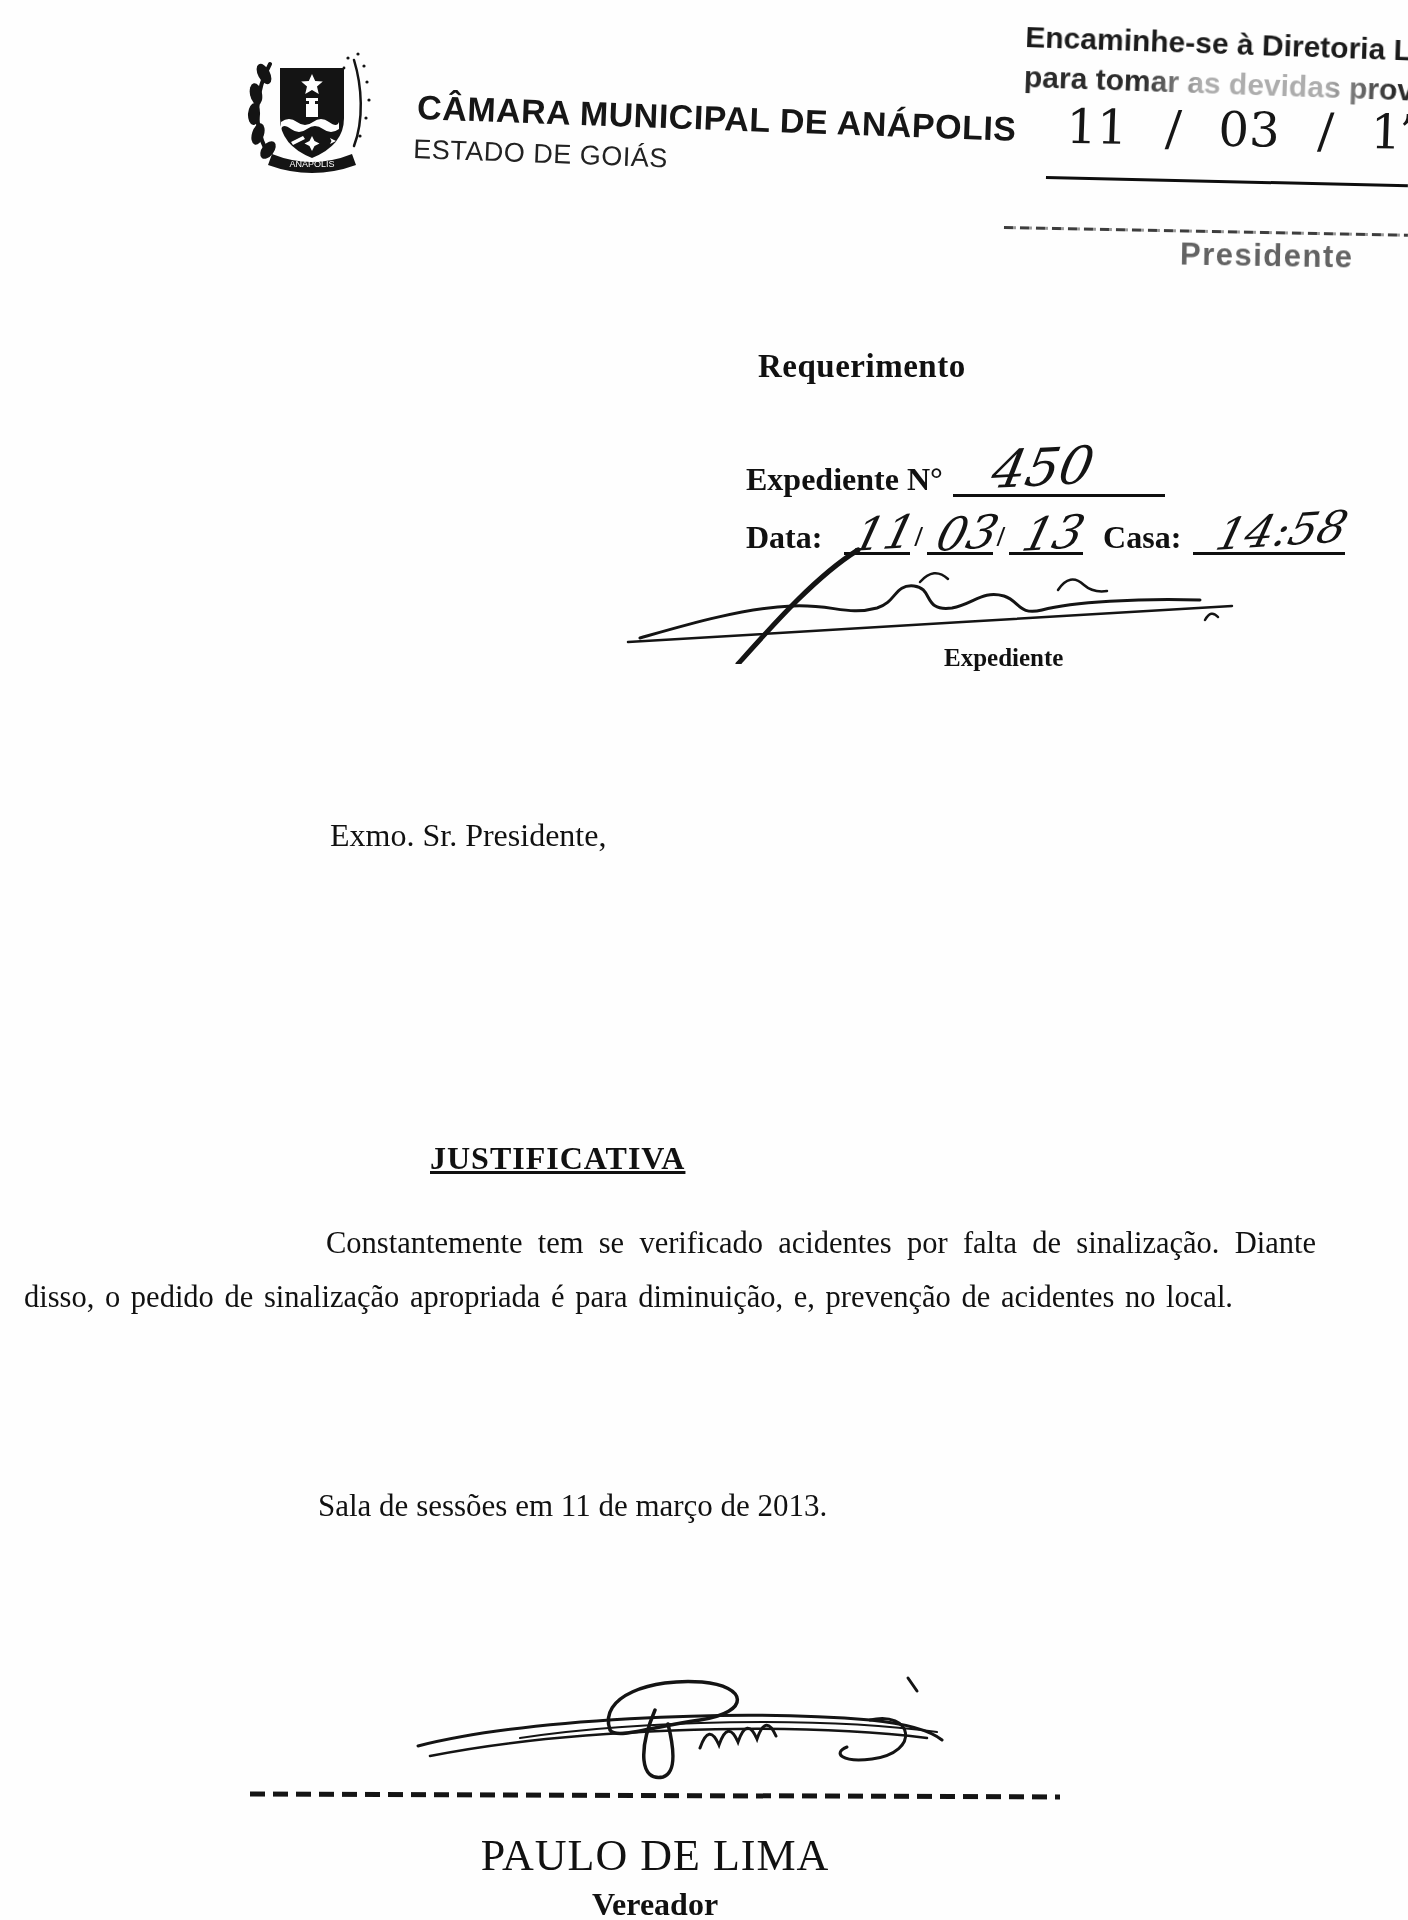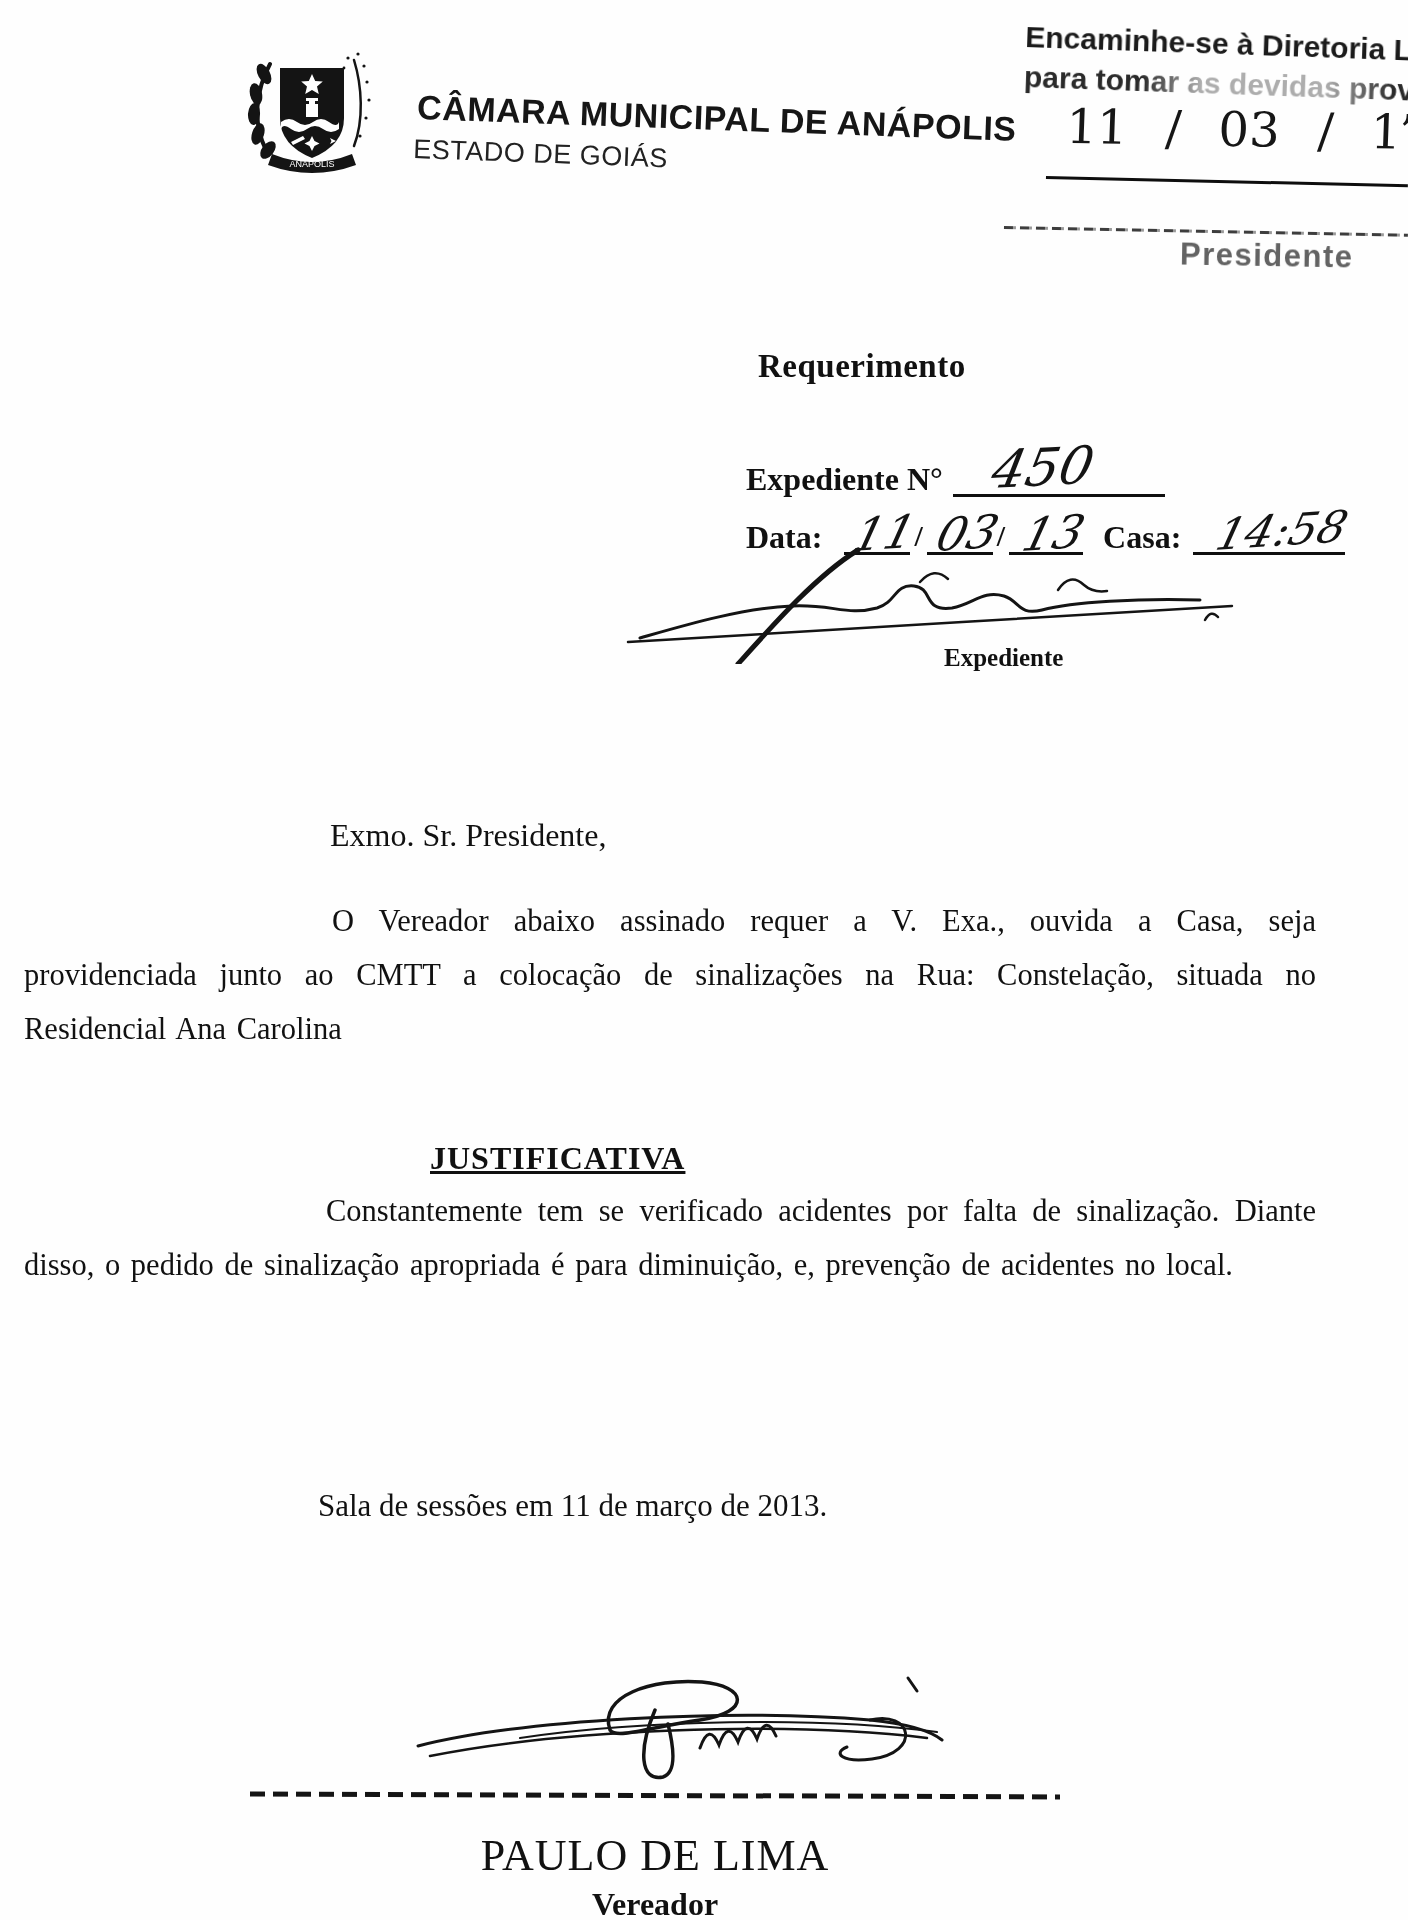--- a/index.html
+++ b/index.html
@@ -77,21 +77,21 @@
   .exp-wrap{left:620px;top:544px;width:640px;height:150px;}
   .exp-sig{position:absolute;left:0;top:0;}
   .exp-label{position:absolute;left:324px;top:100px;font-weight:700;font-size:25px;}
 
   
   .salutation{left:330px;top:796px;font-size:32px;margin-top:21px;}
   .para{left:24px;width:1292px;font-size:30.5px;line-height:54px;
     text-align:justify;word-spacing:3px;}
   .para-request{top:894px;text-indent:308px;}
   .just-title{left:430px;top:1140px;font-weight:700;font-size:32px;letter-spacing:1px;text-decoration:underline;}
-  .para-just{top:1184px;text-indent:302px;}
+  .para-just{top:1216px;text-indent:302px;}
   .session-line{left:318px;top:1488px;font-size:31px;}
 
   
   .main-sig{left:400px;top:1668px;}
   .sig-dashes{left:250px;top:1793px;width:810px;height:5px;
     background:repeating-linear-gradient(90deg,#141414 0 15px,transparent 15px 23px);
     transform:rotate(.2deg);}
   .name-block{left:250px;width:810px;text-align:center;}
   .signer-name{top:1830px;font-size:44px;letter-spacing:1px;}
   .signer-title{top:1886px;font-weight:700;font-size:32px;}
@@ -185,21 +185,20 @@
       <path class="ink" d="M20 94 C 62 82, 122 64, 172 62 C 212 60, 227 72, 257 64 C 277 58, 274 40, 294 42 C 314 44, 302 68, 332 64 C 354 60, 362 46, 384 52 C 400 57, 398 72, 422 66 C 452 58, 520 54, 580 56" stroke-width="3"></path>
       <path class="ink" d="M300 38 q14 -16 28 -3" stroke-width="2.5"></path>
       <path class="ink" d="M438 46 q12 -18 26 -5 q9 8 23 6" stroke-width="2.5"></path>
       <path class="ink" d="M585 76 q6 -11 13 -3" stroke-width="2.5"></path>
     </svg>
     <span class="exp-label">Expediente</span>
   </div>
 
   <div class="abs salutation">Exmo. Sr. Presidente,</div>
 
-  <div class="abs para para-request">O Vereador abaixo assinado requer a V. Exa., ouvida a Casa, seja providenciada junto ao CMTT a colocação de sinalizações na Rua: Constelação, situada no Residencial Ana Carolina</div>
 
   <div class="abs just-title">JUSTIFICATIVA</div>
 
   <div class="abs para para-just">Constantemente tem se verificado acidentes por falta de sinalização. Diante disso, o pedido de sinalização apropriada é para diminuição, e, prevenção de acidentes no local.</div>
 
   <div class="abs session-line">Sala de sessões em 11 de março de 2013.</div>
 
   <svg class="abs main-sig" width="560" height="130" viewBox="0 0 560 130">
     <path class="ink" d="M210 62 C 198 28, 252 10, 302 14 C 347 18, 352 44, 300 52 C 255 58, 216 72, 210 62" stroke-width="3.5"></path>
     <path class="ink" d="M18 78 C 120 52, 330 40, 470 52 C 510 56, 532 64, 542 72" stroke-width="3"></path>

